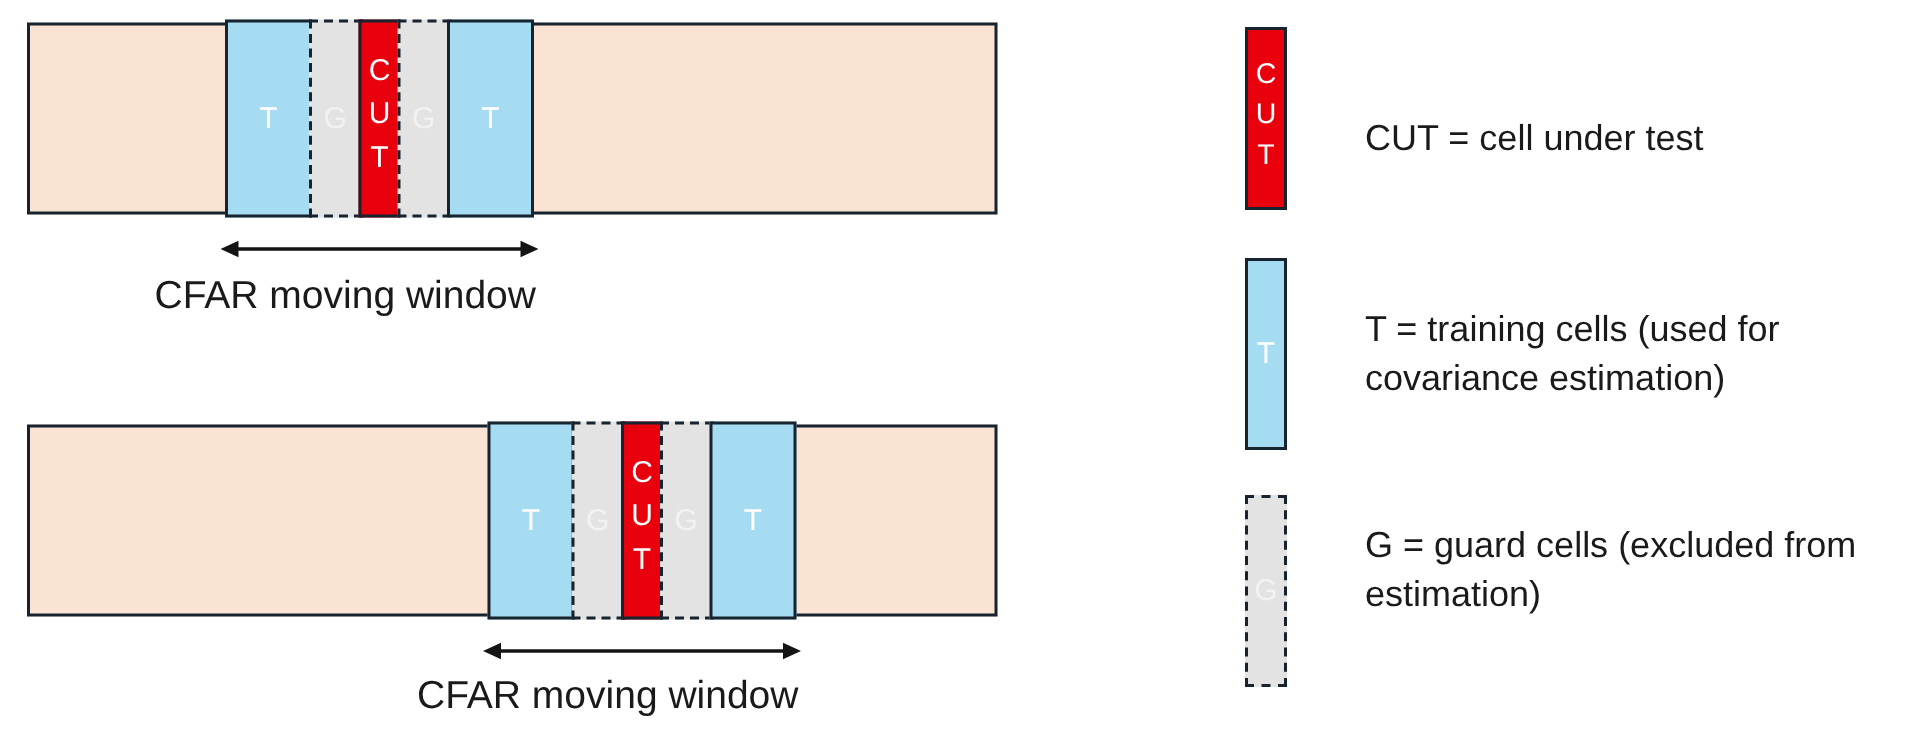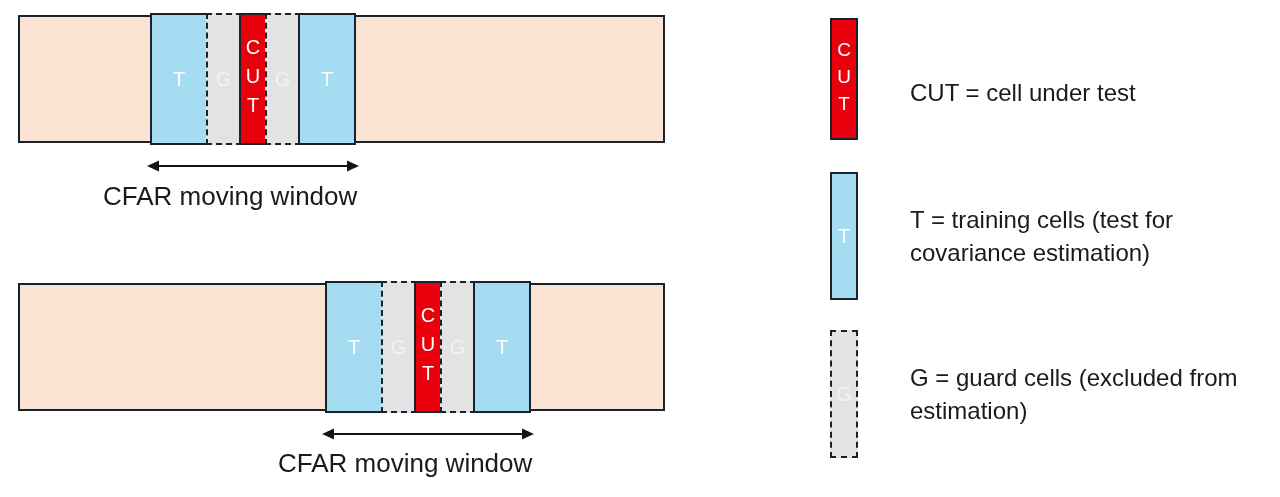--- a/index.html
+++ b/index.html
@@ -156,20 +156,20 @@
   <div class="arrow-label" style="left:278px; top:448px;">CFAR moving window</div>
 
   <div class="swatch cut" style="top:18px; height:122px;">
     <span class="cell-label vtext">CUT</span>
   </div>
   <div class="legend-text" style="top:64px;margin-top:12px;">CUT = cell under test</div>
 
   <div class="swatch training" style="top:172px; height:128px;">
     <span class="cell-label">T</span>
   </div>
-  <div class="legend-text" style="top:203px;">T = training cells (test for covariance estimation)</div>
+  <div class="legend-text" style="top:203px;">T = training cells (used for covariance estimation)</div>
 
   <div class="swatch guard" style="top:330px; height:128px;">
     <span class="cell-label guard-label">G</span>
   </div>
-  <div class="legend-text" style="top:361px;">G = guard cells (excluded from estimation)</div>
+  <div class="legend-text" style="top:347px;">G = guard cells (excluded from estimation)</div>
 
 </div>
 
 </body></html>

